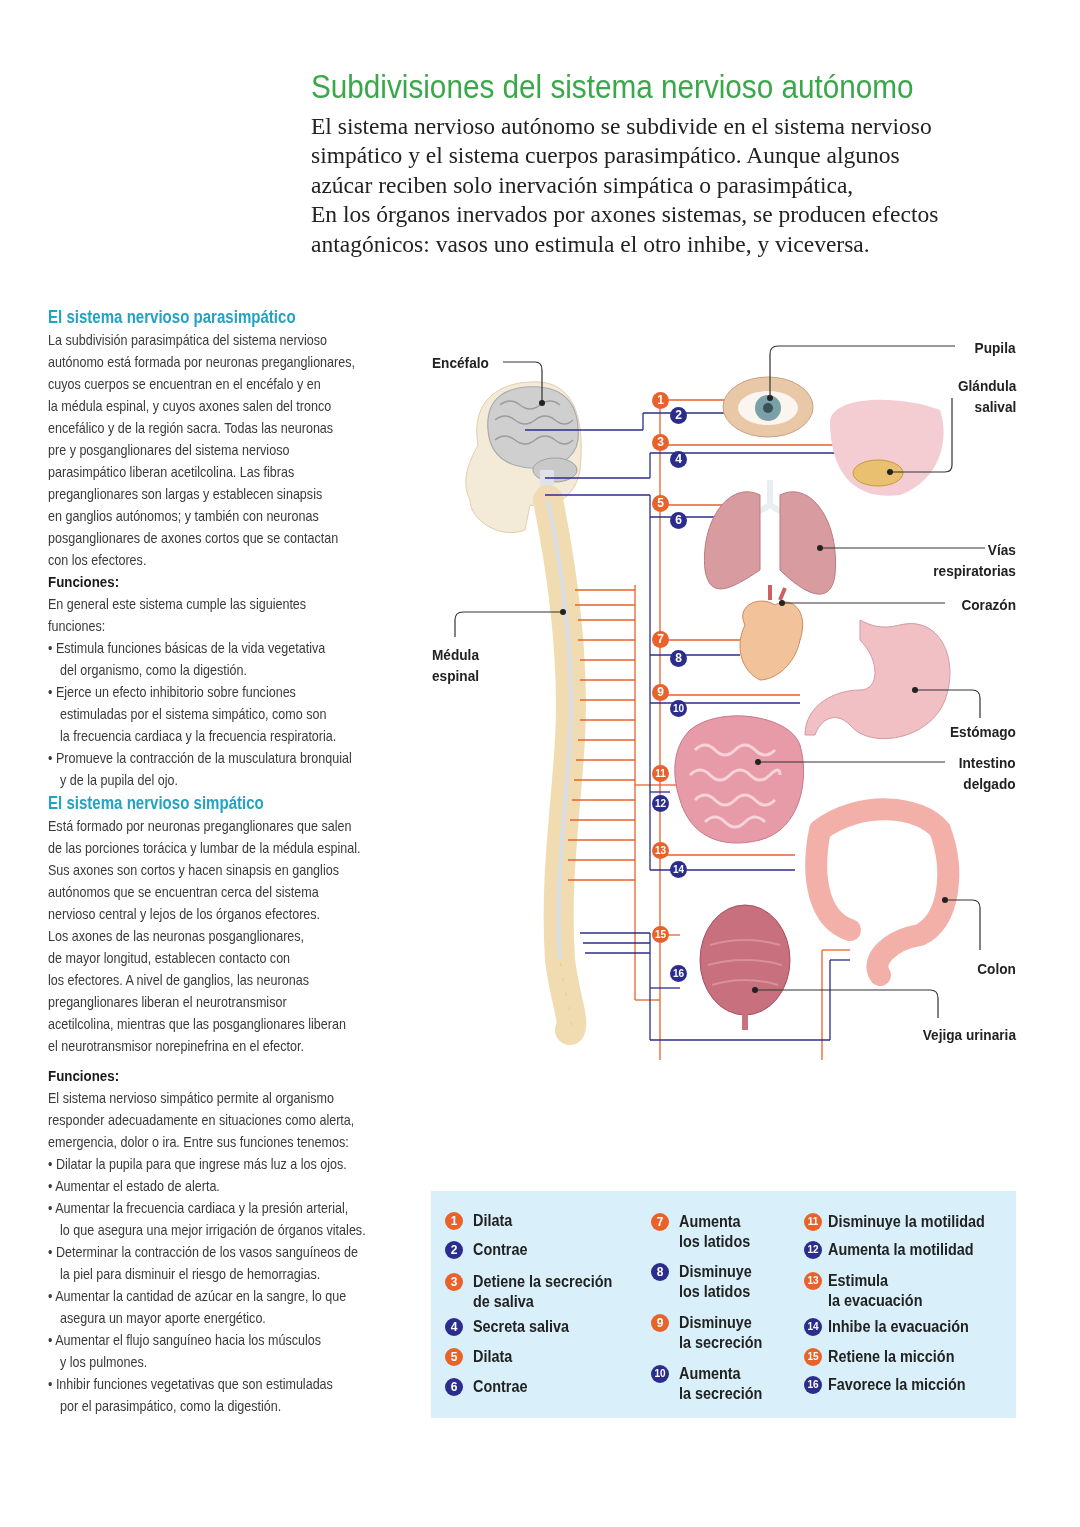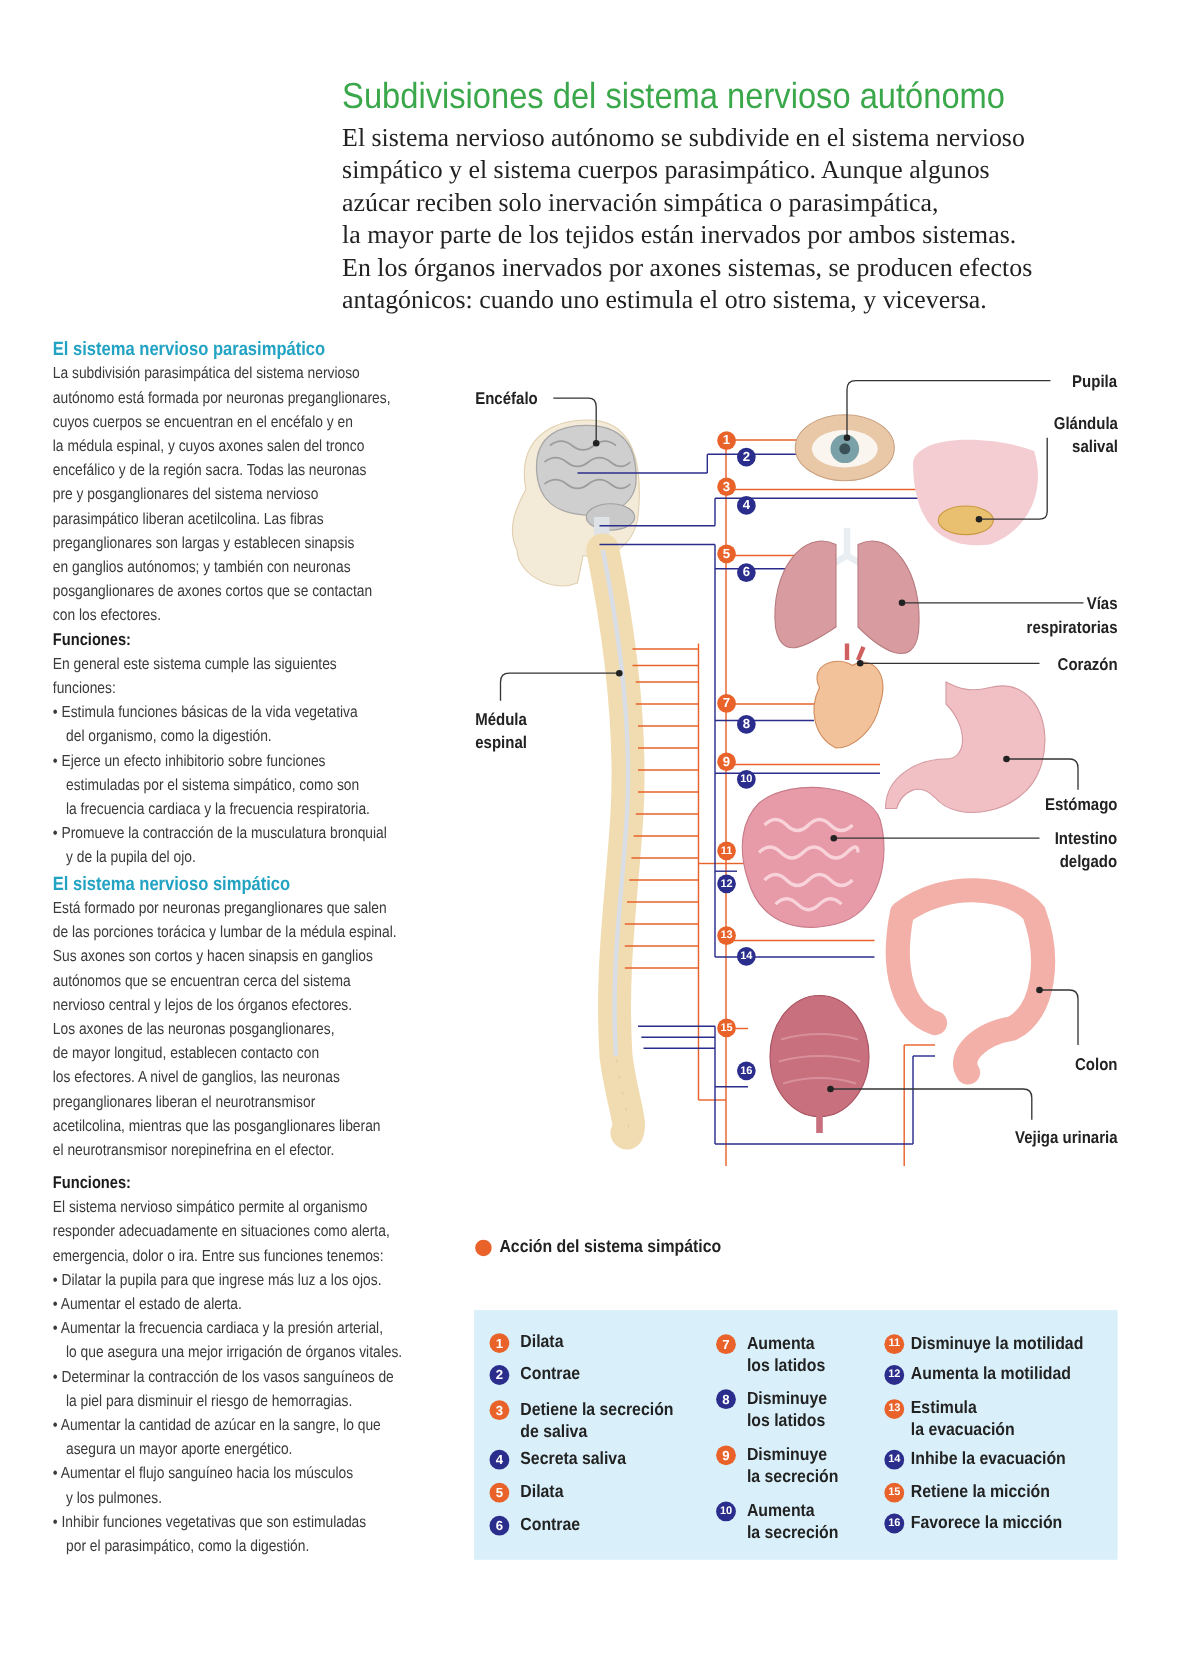--- a/index.html
+++ b/index.html
@@ -42,23 +42,22 @@
   .key-item .kt { white-space:pre-line; transform:scaleX(0.9); transform-origin:left top; display:inline-block; }
 </style>
 </head>
 <body>
 
 <div class="abs page-title">Subdivisiones del sistema nervioso autónomo</div>
 <div class="abs intro">
   <span>El sistema nervioso autónomo se subdivide en el sistema nervioso</span>
   <span>simpático y el sistema cuerpos parasimpático. Aunque algunos</span>
   <span>azúcar reciben solo inervación simpática o parasimpática,</span>
-  <span>la mayor parte de los tejidos están inervados por ambos sistemas.</span>
   <span>En los órganos inervados por axones sistemas, se producen efectos</span>
-  <span>antagónicos: cuando uno estimula el otro sistema, y viceversa.</span>
+  <span>antagónicos: vasos uno estimula el otro inhibe, y viceversa.</span>
 </div>
 
 <div class="abs left-col">
   <div class="sec-h">El sistema nervioso parasimpático</div>
   <div>
     <span class="line">La subdivisión parasimpática del sistema nervioso</span>
     <span class="line">autónomo está formada por neuronas preganglionares,</span>
     <span class="line">cuyos cuerpos se encuentran en el encéfalo y en</span>
     <span class="line">la médula espinal, y cuyos axones salen del tronco</span>
     <span class="line">encefálico y de la región sacra. Todas las neuronas</span>
@@ -272,24 +271,20 @@
   <div class="num-badge p" style="left:240px;top:370px;font-size:10px">10</div>
   <div class="num-badge s" style="left:222px;top:435px;font-size:10px">11</div>
   <div class="num-badge p" style="left:222px;top:465px;font-size:10px">12</div>
   <div class="num-badge s" style="left:222px;top:512px;font-size:10px">13</div>
   <div class="num-badge p" style="left:240px;top:531px;font-size:10px">14</div>
   <div class="num-badge s" style="left:222px;top:596px;font-size:10px">15</div>
   <div class="num-badge p" style="left:240px;top:635px;font-size:10px">16</div>
 </div>
 
 <div class="abs legend">
-  <div class="legend-item">
-    <span class="ld" style="background:#e8622a"></span>
-    <span class="txt">Acción del sistema simpático</span>
-  </div>
 </div>
 
 <div class="abs keybox">
 
   <div class="key-item" style="left:14px;top:20px">
       <span class="kb s">1</span>
       <span class="kt">Dilata</span>
     </div>
   <div class="key-item" style="left:14px;top:49px">
       <span class="kb p">2</span>

